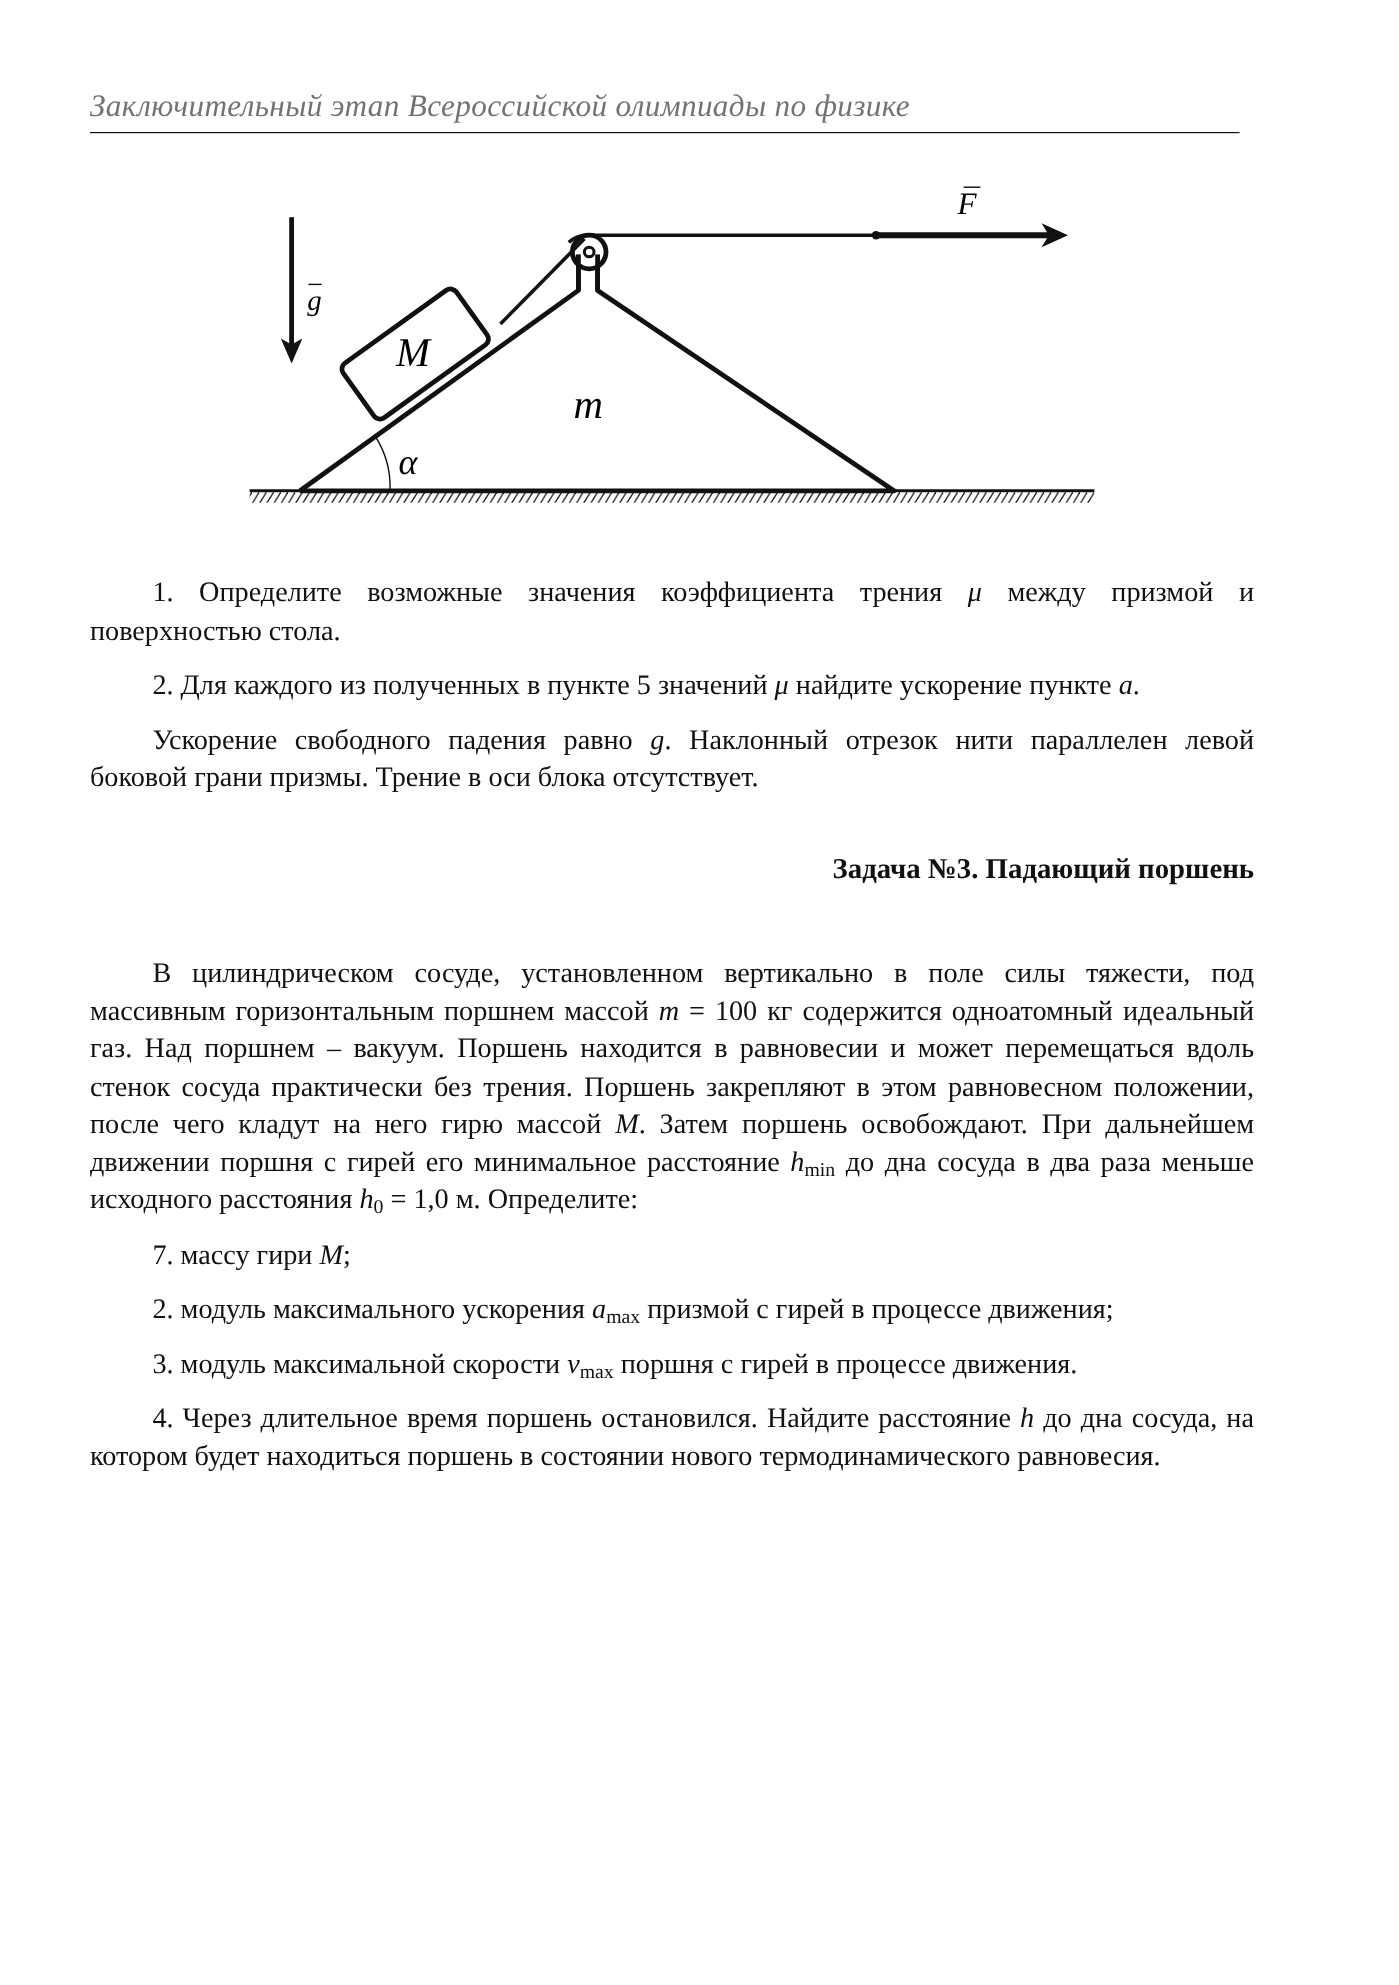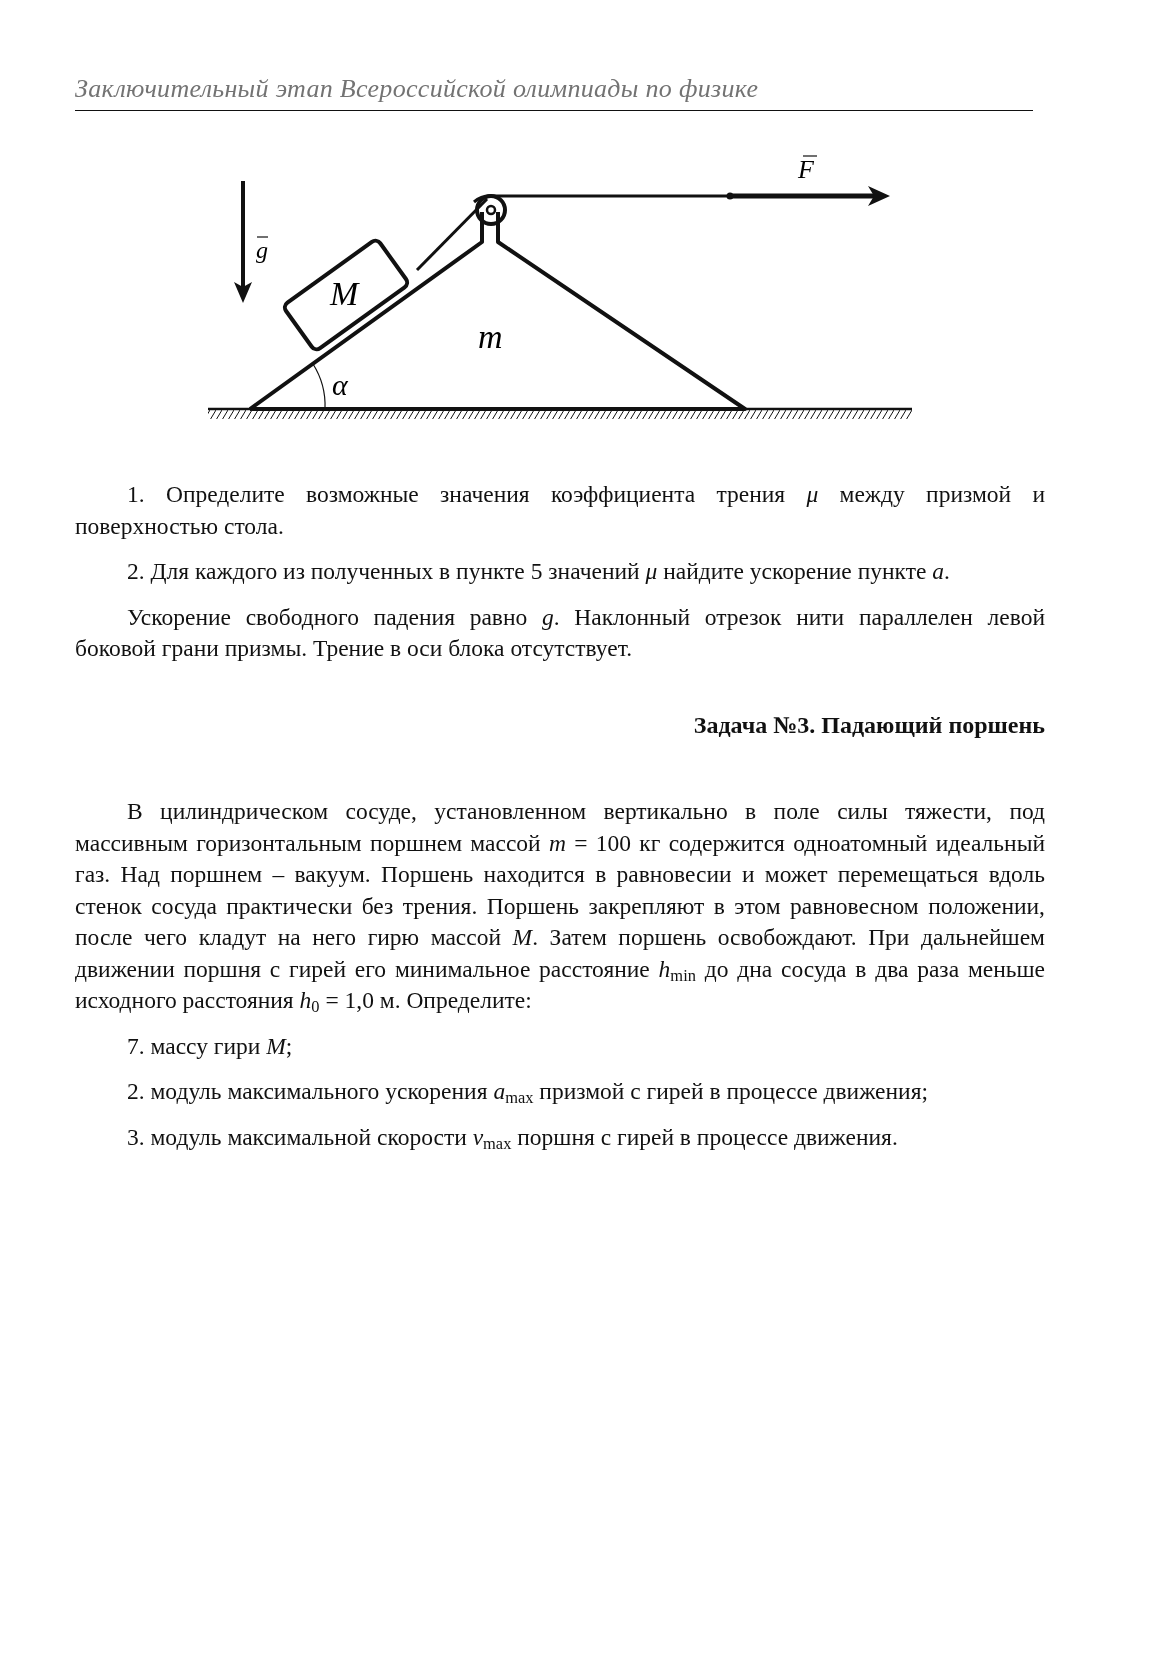--- a/index.html
+++ b/index.html
@@ -99,13 +99,14 @@
   <p><span>Ускорение свободного падения равно </span><span class="mi">g</span><span>. Наклонный отрезок нити параллелен левой боковой грани призмы. Трение в оси блока отсутствует.</span></p>
 </div>
 
 <div class="section-title">Задача №3. Падающий поршень</div>
 
 <div class="body-text" style="top: 796px;">
   <p><span>В цилиндрическом сосуде, установленном вертикально в поле силы тяже­сти, под массивным горизонтальным поршнем массой </span><span class="mi">m</span><span> = 100 кг</span><span> содержится одноатомный идеальный газ. Над поршнем – вакуум. Поршень находится в рав­новесии и может перемещаться вдоль стенок сосуда практически без трения. Поршень закрепляют в этом равновесном положении, после чего кладут на него гирю массой </span><span class="mi">M</span><span>. Затем поршень освобождают. При дальнейшем движении порш­ня с гирей его минимальное расстояние </span><span class="mi">h</span><sub>min</sub><span> до дна сосуда в два раза меньше исходного расстояния </span><span class="mi">h</span><sub>0</sub><span> = 1,0 м</span><span>. Определите:</span></p>
   <p><span>7. массу гири </span><span class="mi">M</span><span>;</span></p>
   <p><span>2. модуль максимального ускорения </span><span class="mi">a</span><sub>max</sub><span> призмой с гирей в процессе движе­ния;</span></p>
   <p><span>3. модуль максимальной скорости </span><span class="mi">v</span><sub>max</sub><span> поршня с гирей в процессе движения.</span></p>
+  <p><span>4. Через длительное время поршень остановился. Найдите расстояние </span><span class="mi">h</span><span> до дна сосуда, на котором будет находиться поршень в состоянии нового термоди­намического равновесия.</span></p>
 </div>
 
 </body></html>

